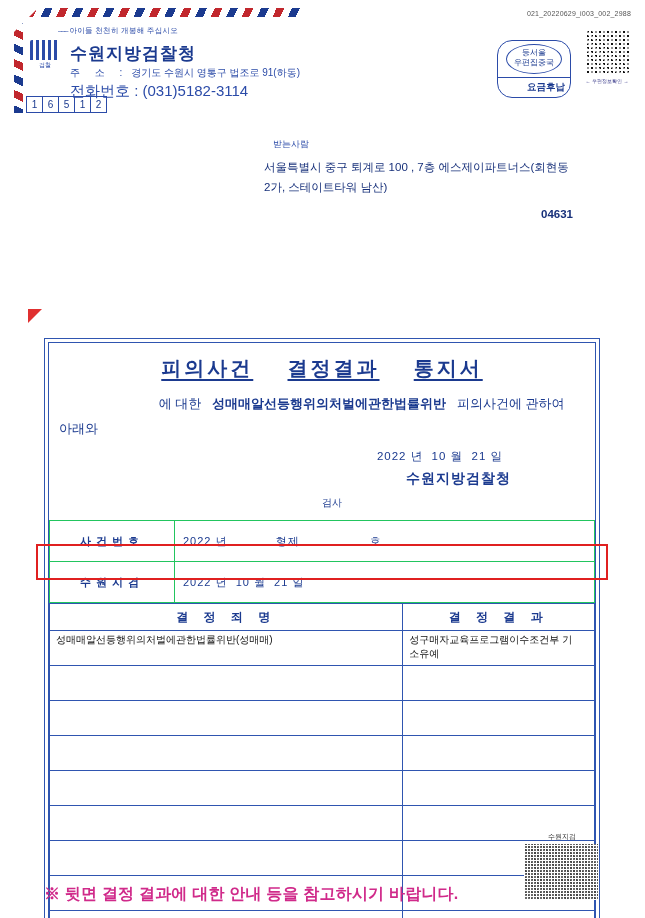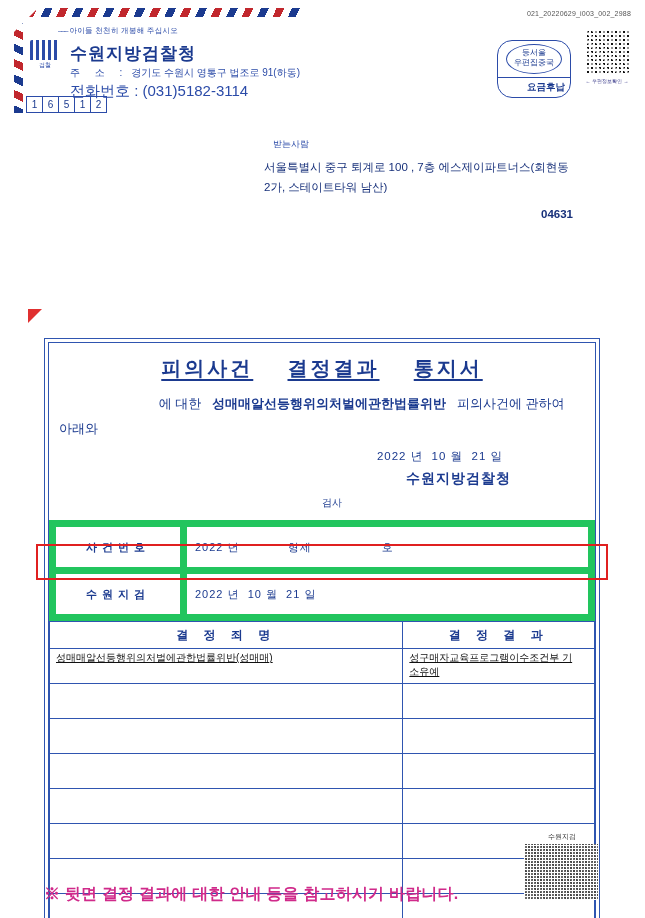--- a/index.html
+++ b/index.html
@@ -336,21 +336,21 @@
   }
 
   
   table.info {
     width: 100%;
     border-collapse: collapse;
     font-size: 11px;
     color: #1b3a8f;
   }
   table.info td {
-    border: 7px solid #22c55e;
+    border: 1px solid #22c55e;
     height: 22px;
     padding: 9px 8px;
     margin-left: 40px;
   }
   td.lbl-cell {
     width: 108px;
     text-align: center;
     letter-spacing: 5px;
     font-weight: bold;
     padding-right: 0;
@@ -384,21 +384,20 @@
     vertical-align: top;
     font-size: 10px;
     line-height: 1.35;
     color: #111;
   }
   table.result .col-left { width: 65%; }
   table.result .col-right { width: 35%; }
 
   .highlight-row td {
     height: 34px;
-    text-decoration: underline;
   }
 
   .red-box {
     position: absolute;
     left: 36px;
     top: 544px;
     width: 572px;
     height: 36px;
     border: 2px solid #e02020;
     box-sizing: border-box;

